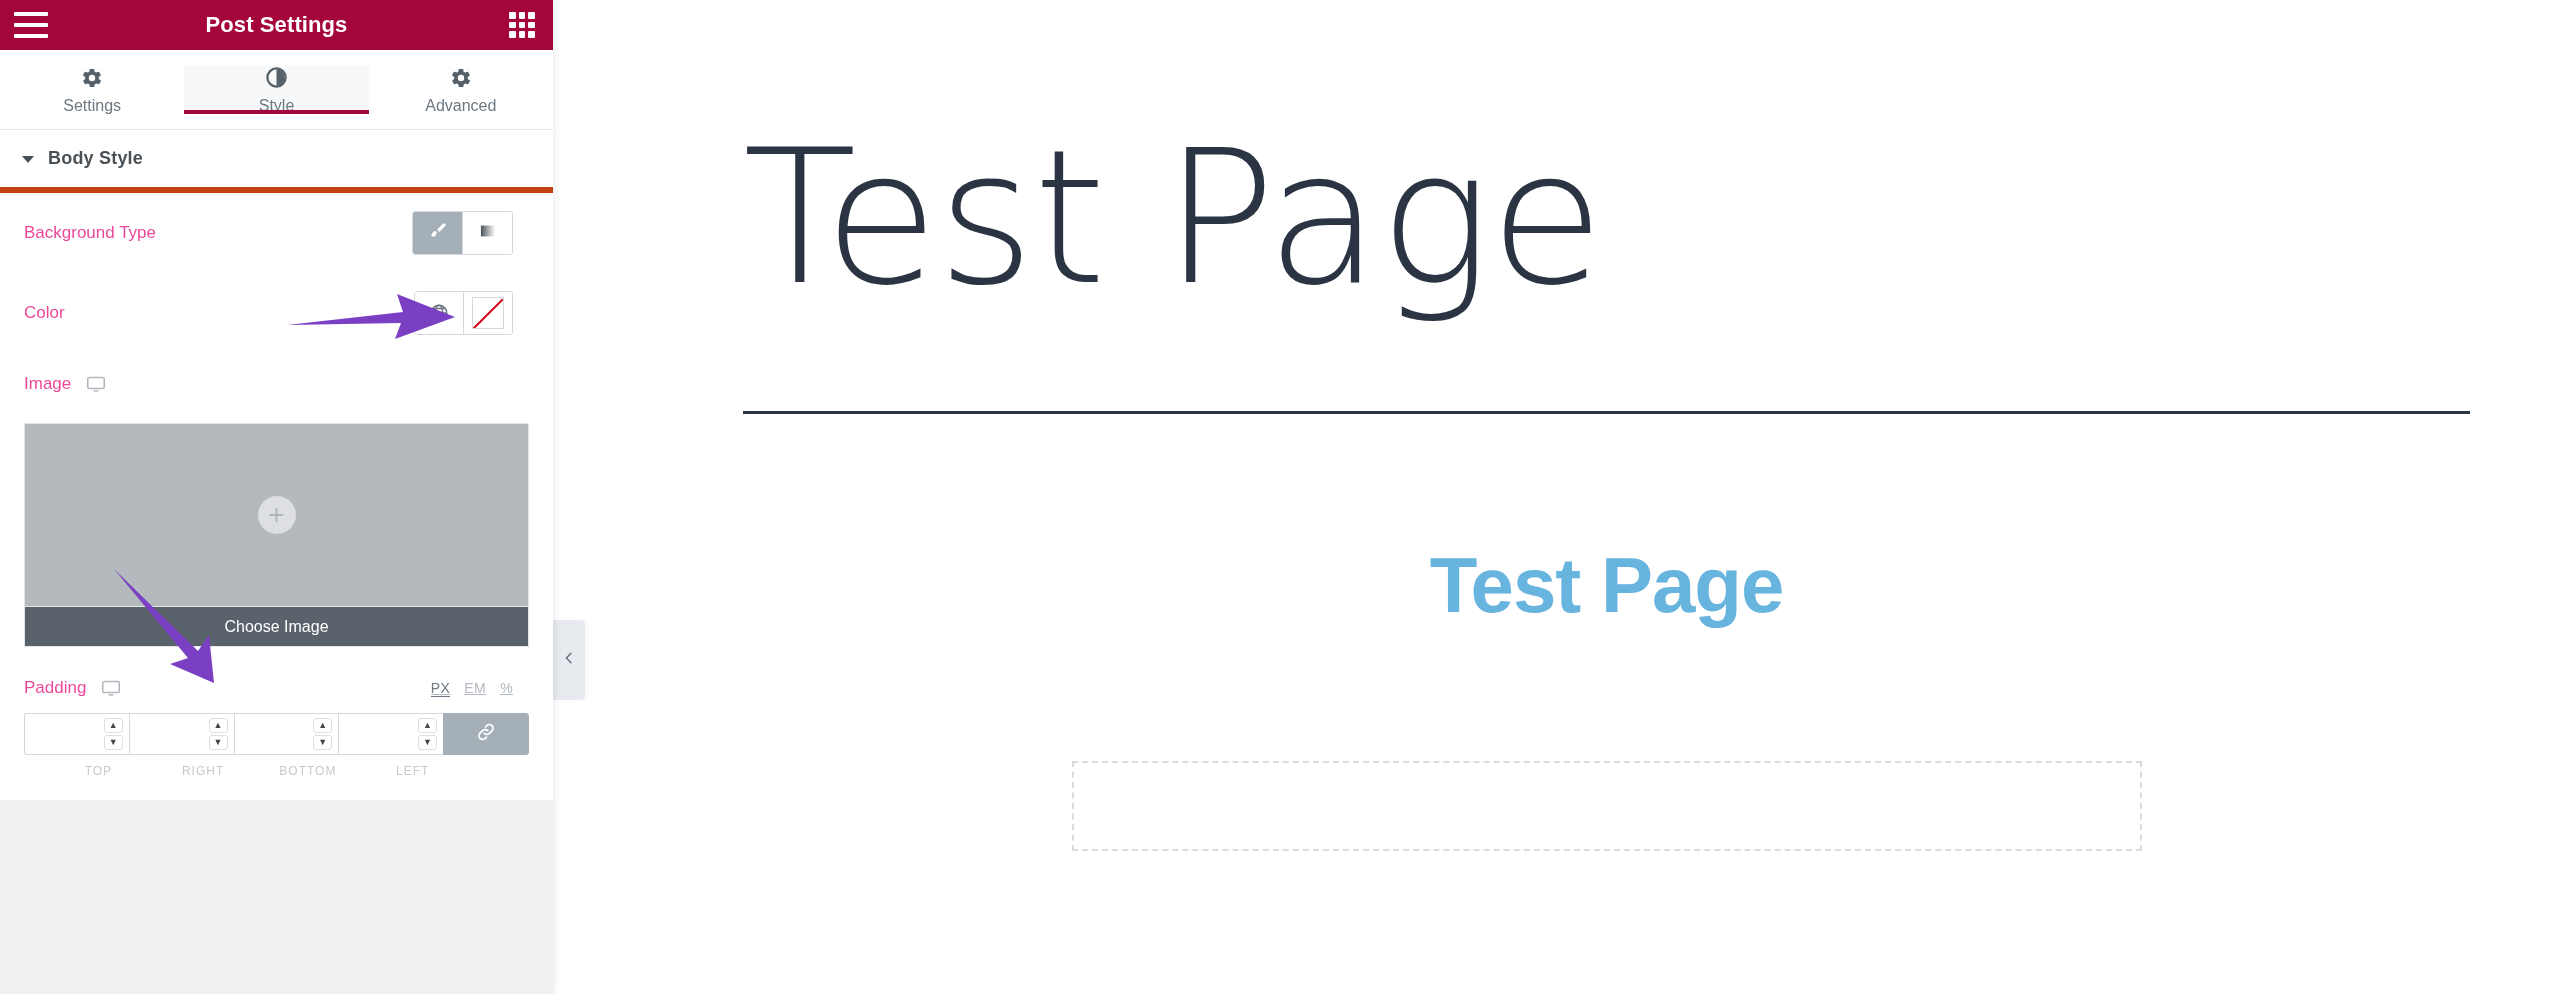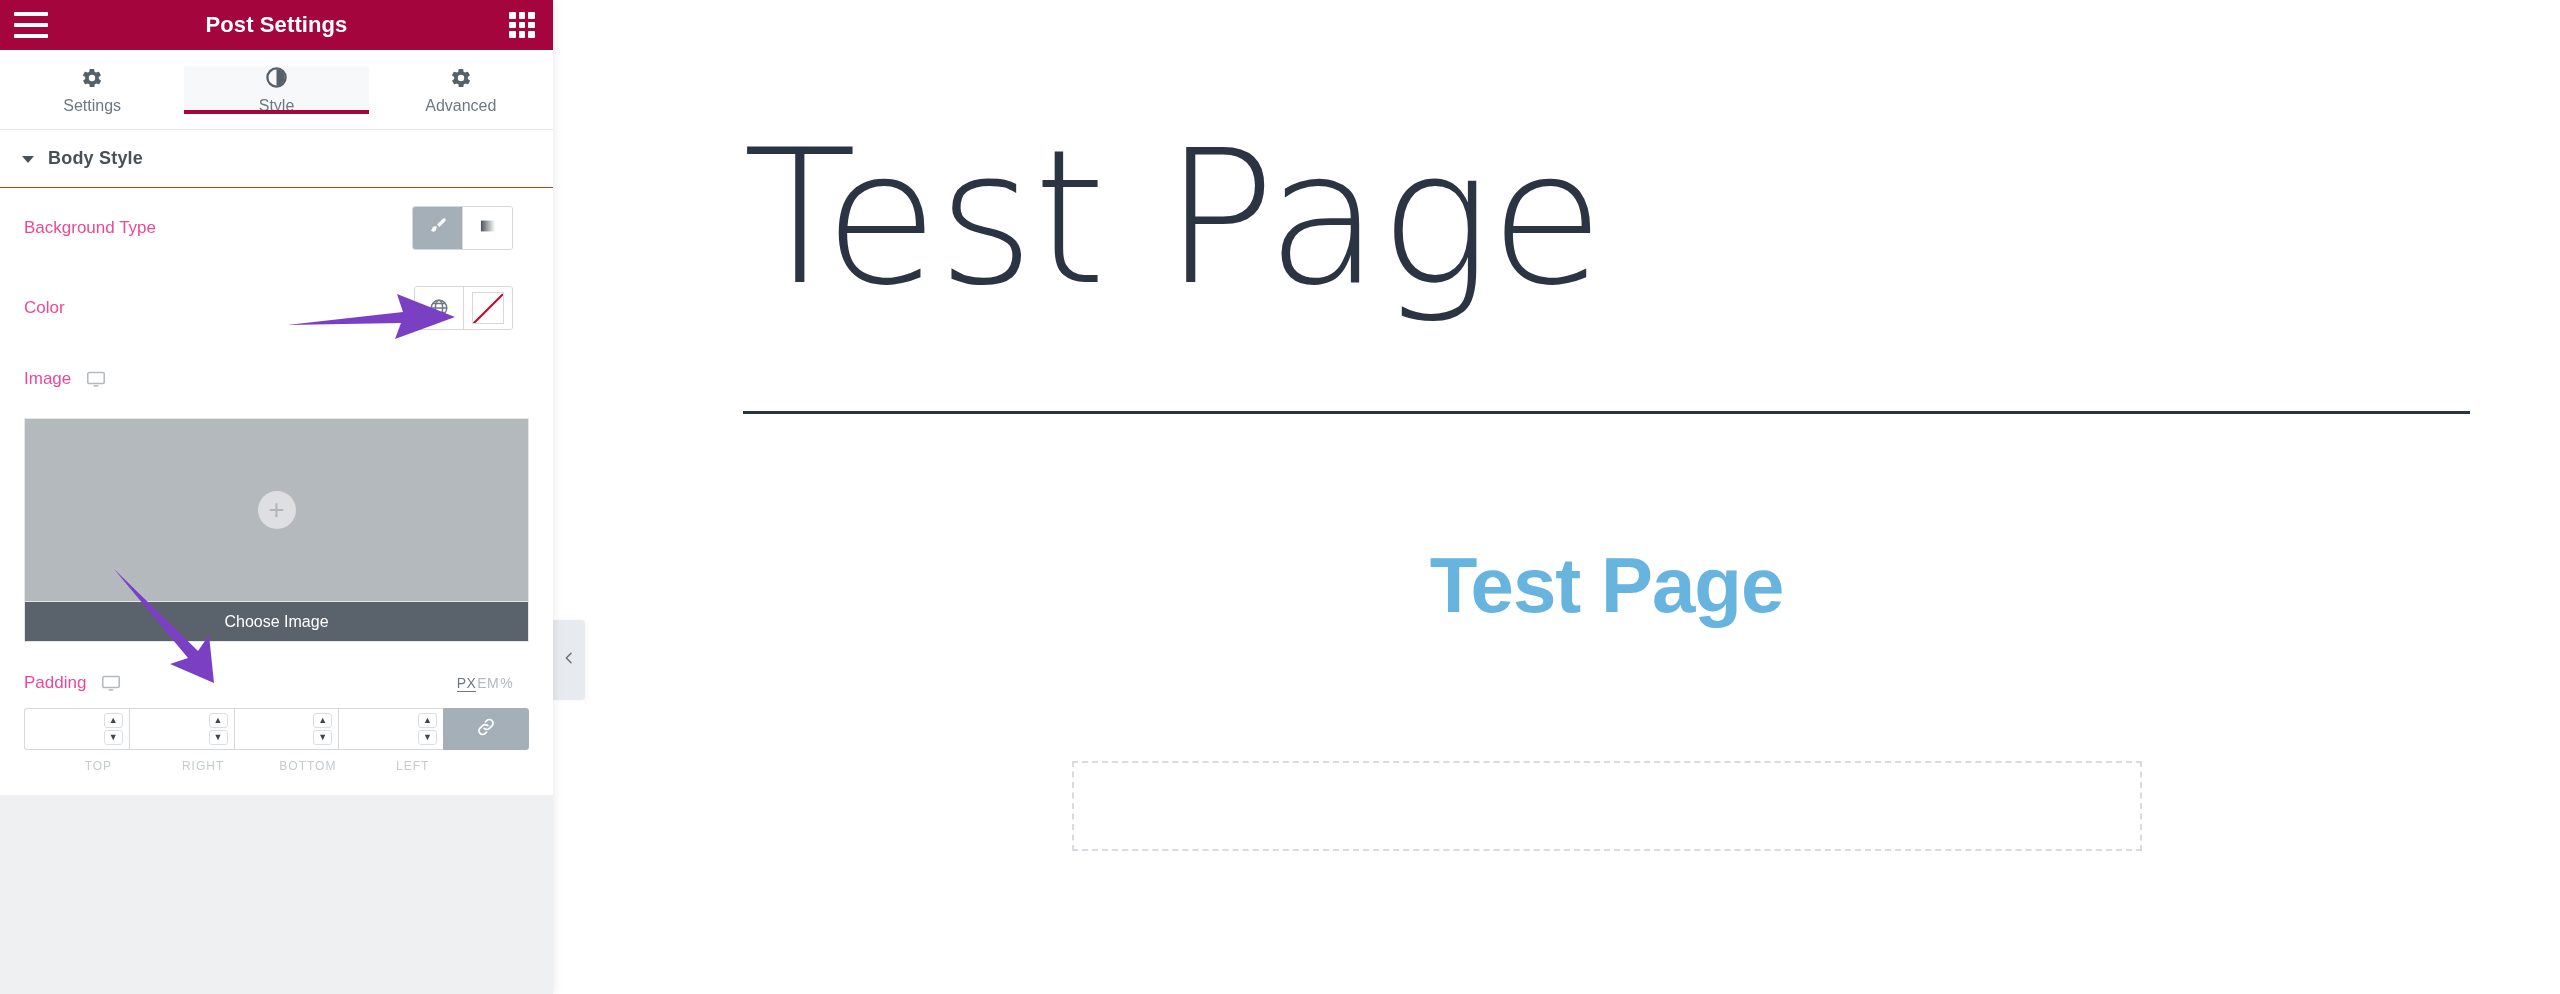--- a/index.html
+++ b/index.html
@@ -72,21 +72,21 @@
   .tab-label{line-height:1;}
 
   
   .panel-body{
     flex:1 1 auto;background:#eef0f1;overflow:hidden;position:relative;
   }
   .section{background:#ffffff;}
   .section-head{
     height:57px;display:flex;align-items:center;gap:14px;
     padding:0 0 0 22px;
-    border-bottom:1px solid #c2410c;
+    border-bottom:6px solid #c2410c;
     cursor:pointer;background:#ffffff;
   }
   .caret{
     width:0;height:0;
     border-left:6px solid transparent;border-right:6px solid transparent;
     border-top:7px solid #495157;
     margin-top:2px;
   }
   .section-title{font-size:18px;font-weight:bold;color:#495157;letter-spacing:.2px;}
 
@@ -145,21 +145,21 @@
     display:flex;align-items:center;justify-content:center;color:#b0b5ba;font-size:28px;line-height:1;
   }
   .choose-bar{
     width:100%;height:40px;background:#5a636b;color:#ffffff;
     display:flex;align-items:center;justify-content:center;
     font-size:16px;cursor:pointer;box-sizing:border-box;
     border:1px solid #e3e5e8;border-top:none;
   }
 
   
-  .units{display:flex;align-items:center;gap:1px;font-size:14px;color:#b3b9bf;}
+  .units{display:flex;align-items:center;gap:14px;font-size:14px;color:#b3b9bf;text-decoration:underline;}
   .unit{cursor:pointer;letter-spacing:.4px;}
   .unit.active{color:#6d7882;border-bottom:1px solid #6d7882;}
 
   .dims{display:flex;padding:0 24px;align-items:stretch;}
   .dim{
     flex:1 1 0;display:flex;flex-direction:column;align-items:center;
   }
   .dim-input{
     width:100%;height:42px;box-sizing:border-box;
     border:1px solid #d5d8dc;border-right:none;background:#ffffff;

